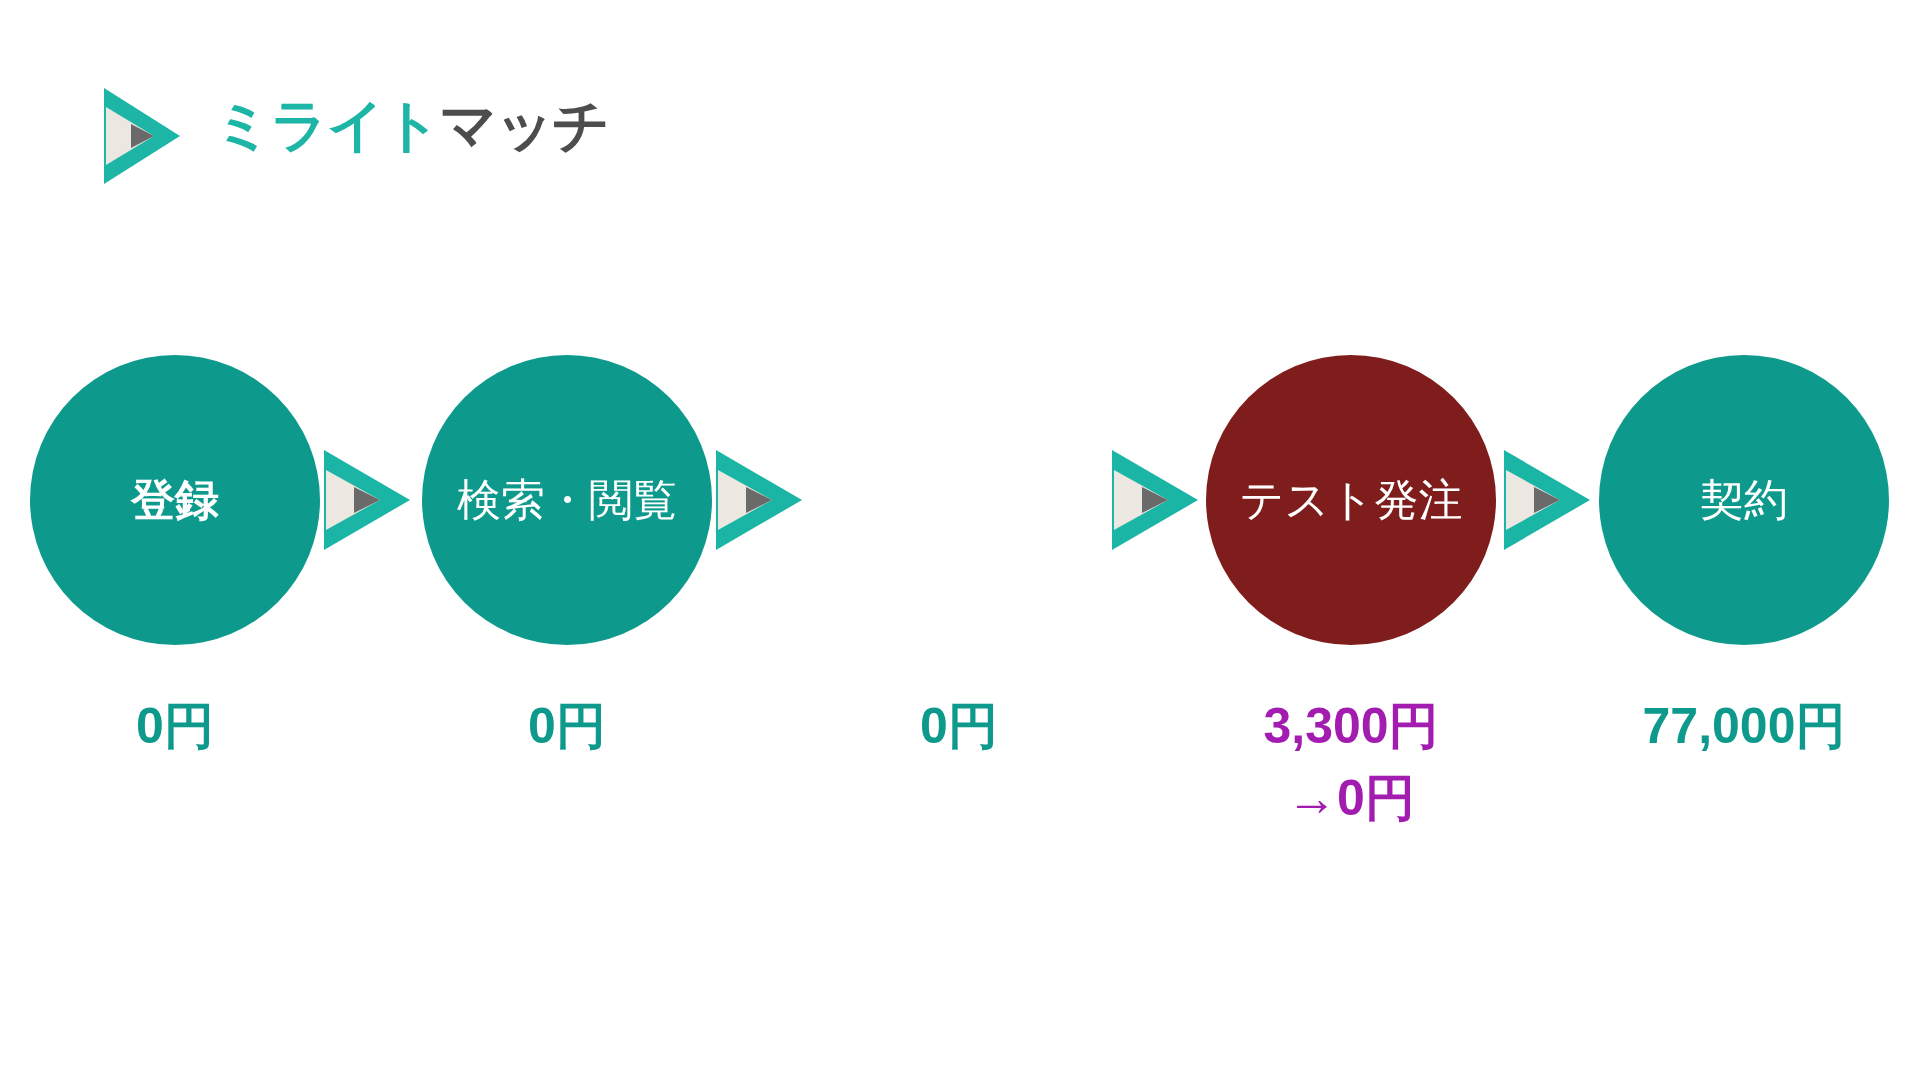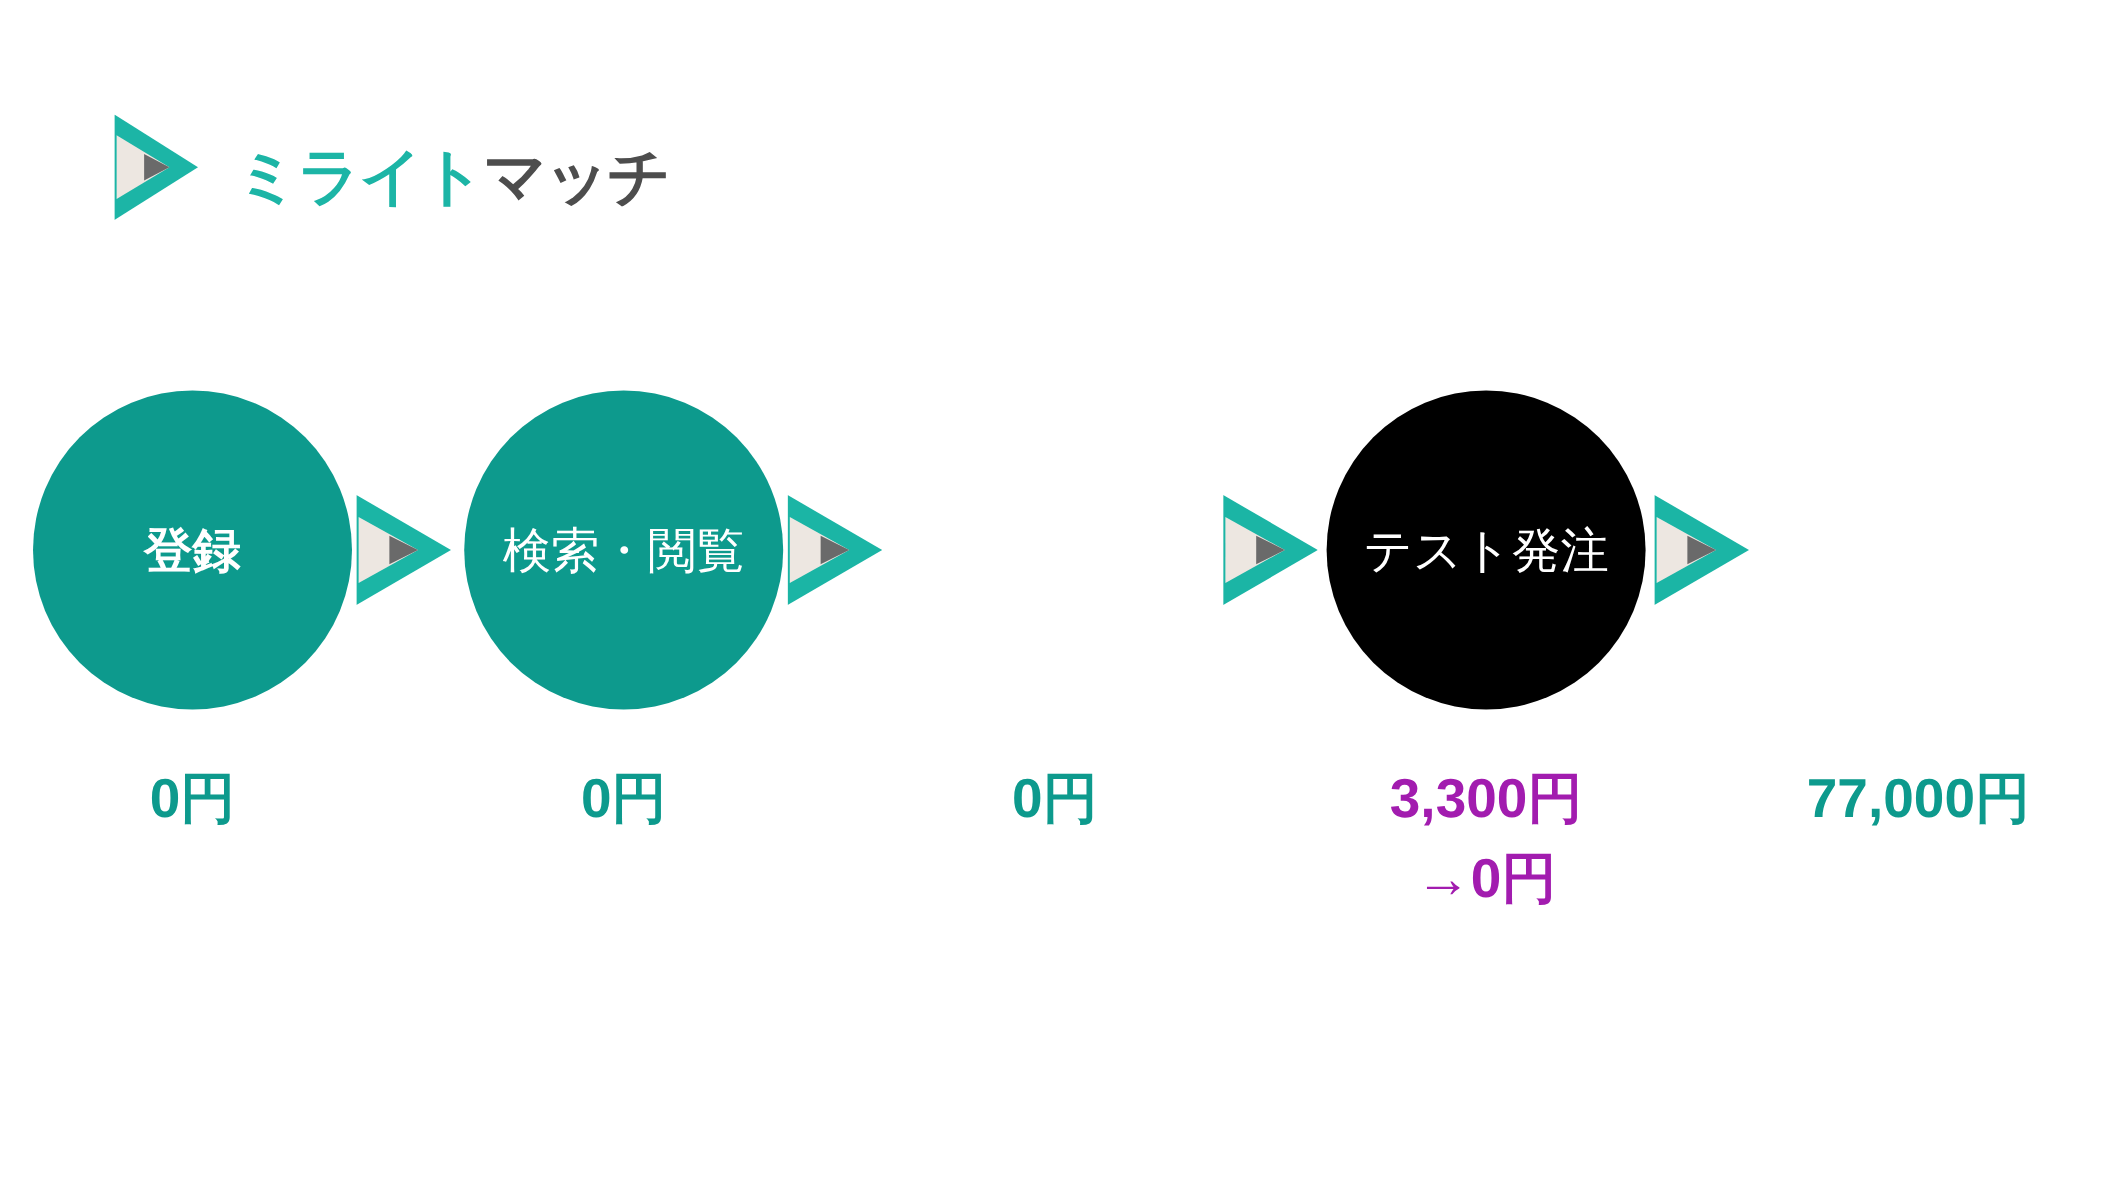--- a/index.html
+++ b/index.html
@@ -3,21 +3,21 @@
 <meta charset="utf-8">
 <style>
   html,body { margin:0; padding:0; background:#ffffff; }
   .canvas {
     position:relative; width:1920px; height:1080px; overflow:hidden;
     background:#ffffff;
     font-family:"Liberation Sans","DejaVu Sans",sans-serif;
   }
 
   
-  .logo { position:absolute; left:104px; top:104px; display:flex; align-items:flex-end; }
+  .logo { position:absolute; left:104px; top:88px; display:flex; align-items:flex-start; }
   .logo-arrow { width:76px; height:96px; display:block; }
   .logo-text { margin-left:34px; font-size:57px; font-weight:bold; letter-spacing:-2px; white-space:nowrap; }
   .logo-teal { color:#1CB5A6; }
   .logo-gray { color:#4D4D4D; }
 
   
   .circle {
     position:absolute; top:355px; width:290px; height:290px; border-radius:50%;
     display:flex; align-items:center; justify-content:center;
     color:#ffffff; font-size:44px; font-weight:normal; white-space:nowrap;
@@ -59,22 +59,25 @@
     </svg>
     <div class="logo-text"><span class="logo-teal">ミライト</span><span class="logo-gray">マッチ</span></div>
   </div>
 
   <div class="circle c1" style="background: rgb(13, 154, 141); font-weight: bold;">
     <span>登録</span>
   </div>
   <div class="circle c2" style="background: rgb(13, 154, 141);">
     <span>検索・閲覧</span>
   </div>
-  <div class="circle c4" style="background: #000000;">
+  <div class="circle c4" style="background: #7f1d1d;">
     <span>テスト発注</span>
+  </div>
+  <div class="circle c5" style="background: rgb(13, 154, 141);">
+    <span>契約</span>
   </div>
 
   <svg class="flow-arrow a1" viewBox="0 0 86 100">
     <polygon points="0,0 86,50 0,100" fill="#1BB5A5"></polygon>
     <polygon points="2,20 56,50 2,80" fill="#EDE7E1"></polygon>
     <polygon points="30,37 56,50 30,63" fill="#6A6A6A"></polygon>
   </svg>
   <svg class="flow-arrow a2" viewBox="0 0 86 100">
     <polygon points="0,0 86,50 0,100" fill="#1BB5A5"></polygon>
     <polygon points="2,20 56,50 2,80" fill="#EDE7E1"></polygon>

